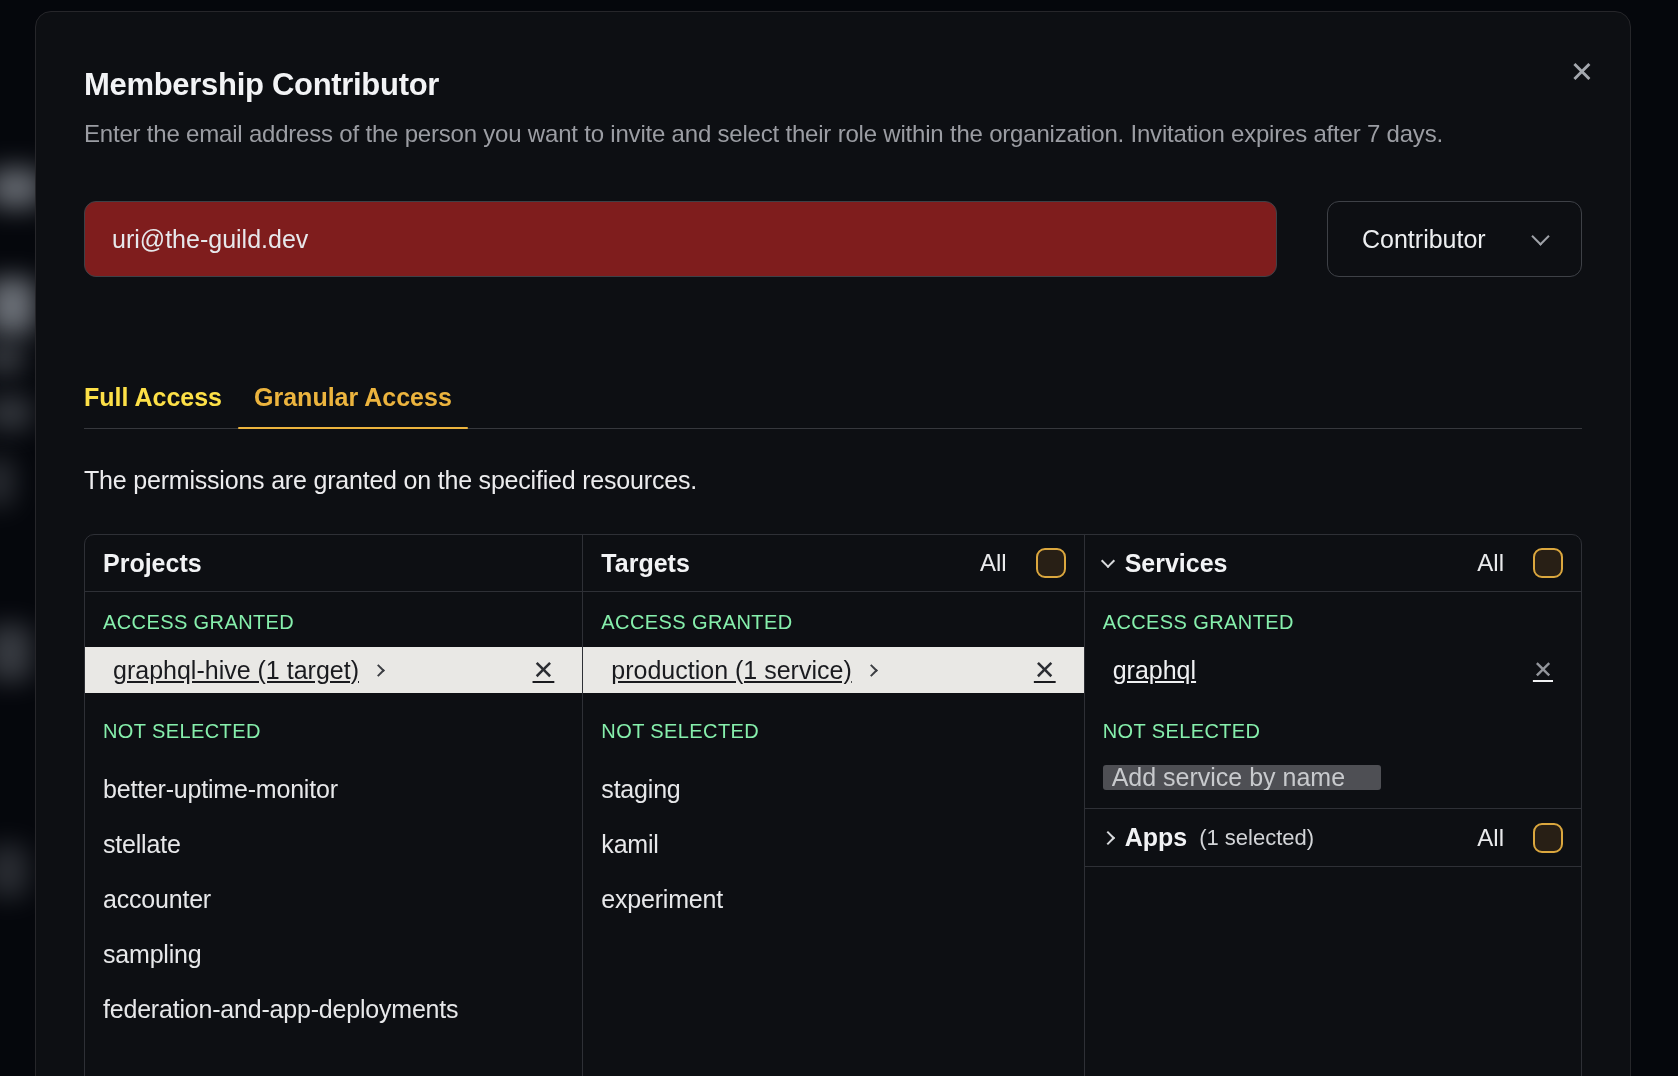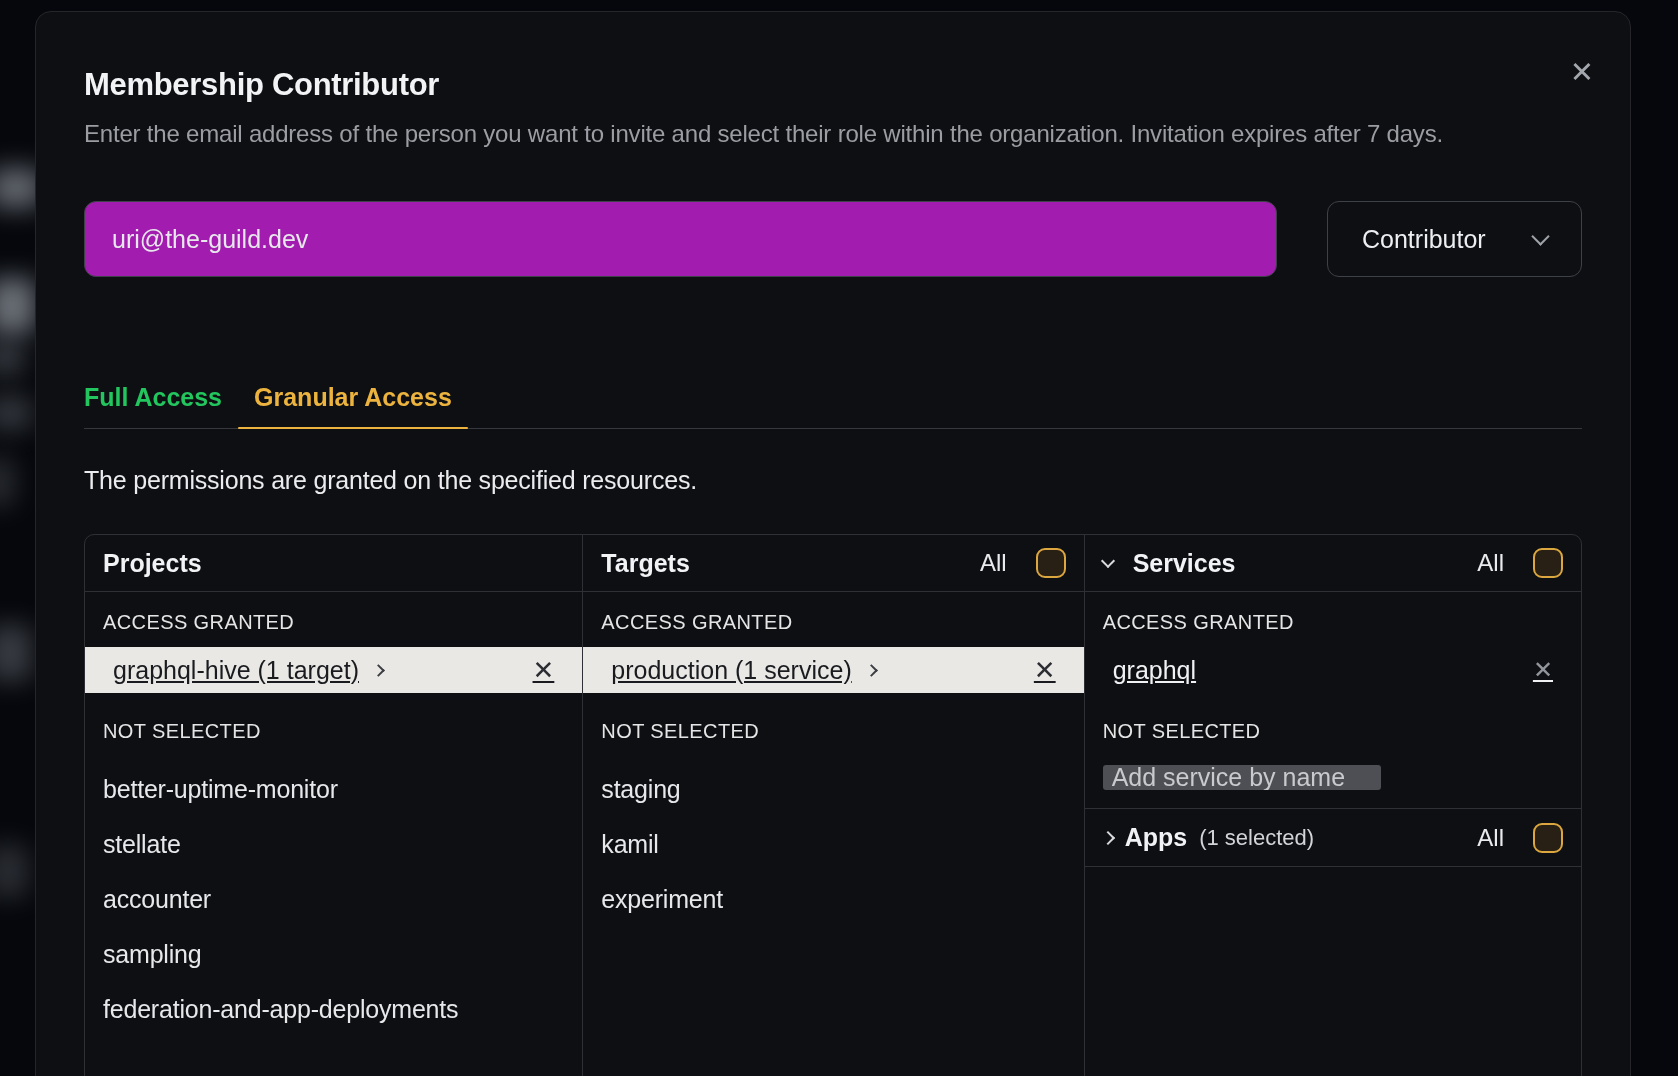--- a/index.html
+++ b/index.html
@@ -40,21 +40,21 @@
     font-size: 31px; font-weight: 700; color: #f2f3f5; letter-spacing: -0.3px;
   }
   .dlg-desc {
     margin-top: 13px;
     font-size: 24px; line-height: 35px; letter-spacing: -0.2px;
     color: #9b9da3;
   }
   .form-row { margin-top: 50px; display: flex; gap: 50px; }
   .email-input {
     flex: 1; height: 76px;
-    background: #a21caf;
+    background: #7f1d1d;
     border: 1px solid #3e4147; border-radius: 12px;
     color: #e7e8eb; font-size: 25px; font-family: inherit;
     padding: 0 27px; outline: none;
   }
   .role-select {
     width: 255px; height: 76px;
     background: transparent;
     border: 1px solid #3e4147; border-radius: 12px;
     display: flex; align-items: center; justify-content: space-between;
     padding: 0 34px;
@@ -65,21 +65,21 @@
     border-right: 2.5px solid currentColor; border-bottom: 2.5px solid currentColor;
   }
   .chev-down  { transform: rotate(45deg); margin-top: -5px; }
   .chev-right { transform: rotate(-45deg); }
   .role-select .chev { width: 13px; height: 13px; color: #9fa2a8; }
 
   .tabs { margin-top: 106px; border-bottom: 1px solid #36383d; display: flex; }
   .tab {
     background: none; border: none; cursor: pointer;
     font-family: inherit; font-size: 25px; font-weight: 700; line-height: 29px;
-    color: #22c55e; padding: 0 16px 16px; position: relative;
+    color: #fde047; padding: 0 16px 16px; position: relative;
   }
   .tab:first-child { padding-left: 0; }
   .tab.active { color: #ecb43e; }
   .tab.active::after {
     content: ""; position: absolute; left: 0; right: 0; bottom: -1px;
     height: 2px; background: #ecb43e; border-radius: 1px;
   }
 
   .note { margin-top: 37px; font-size: 25px; letter-spacing: -0.2px; color: #ececee; }
 
@@ -89,34 +89,34 @@
     display: grid; grid-template-columns: 1fr 1.006fr 0.996fr;
     overflow: hidden;
   }
   .col { border-right: 1px solid #2e3036; min-width: 0; }
   .col.last { border-right: none; }
   .col-header {
     height: 57px; border-bottom: 1px solid #2e3036;
     display: flex; align-items: center; padding: 0 18px;
     font-size: 25px; font-weight: 700; color: #f2f3f5;
   }
-  .hdr-left { display: flex; align-items: center; gap: 20px; }
+  .hdr-left { display: flex; align-items: center; gap: 12px; }
   .hdr-left .chev { width: 10px; height: 10px; color: #d8dadd; }
   .all-group {
     margin-left: auto; display: flex; align-items: center; gap: 29px;
     font-weight: 400; font-size: 24px; color: #e9eaec;
   }
   .checkbox {
     width: 30px; height: 30px;
     border: 2px solid #dba73e; border-radius: 9px;
     background: #281f15; cursor: pointer; padding: 0;
   }
   .section-label {
     padding: 19px 18px 0;
-    font-size: 20px; color: #e5e5e5; letter-spacing: 0.4px;
+    font-size: 20px; color: #86efac; letter-spacing: 0.4px;
   }
   .section-label.second { padding-top: 27px; }
   .row {
     margin-top: 13px; height: 46px;
     display: flex; align-items: center; padding: 0 28px;
     font-size: 25px; cursor: pointer; text-decoration: underline;
   }
   .row.selected { background: #e9e8e5; color: #1a1b1f; }
   .row.plain { color: #f0f1f3; }
   .row .chev { width: 9px; height: 9px; border-width: 2px; color: #3c3e43; margin-left: 15px; }

